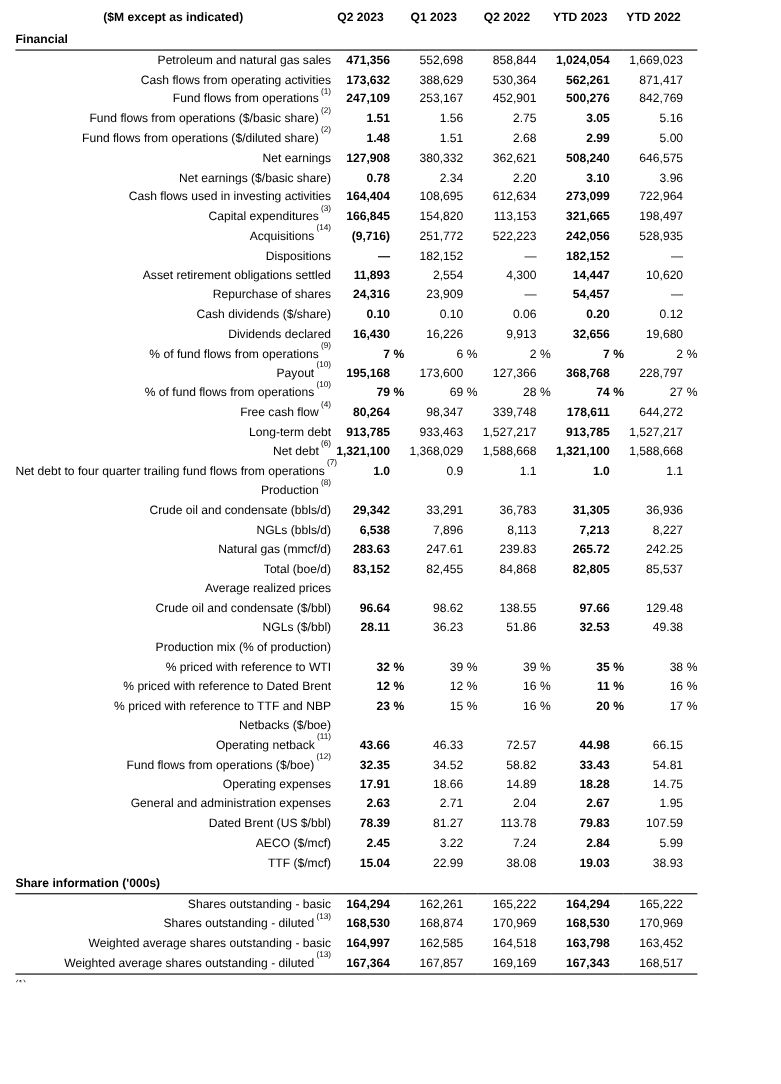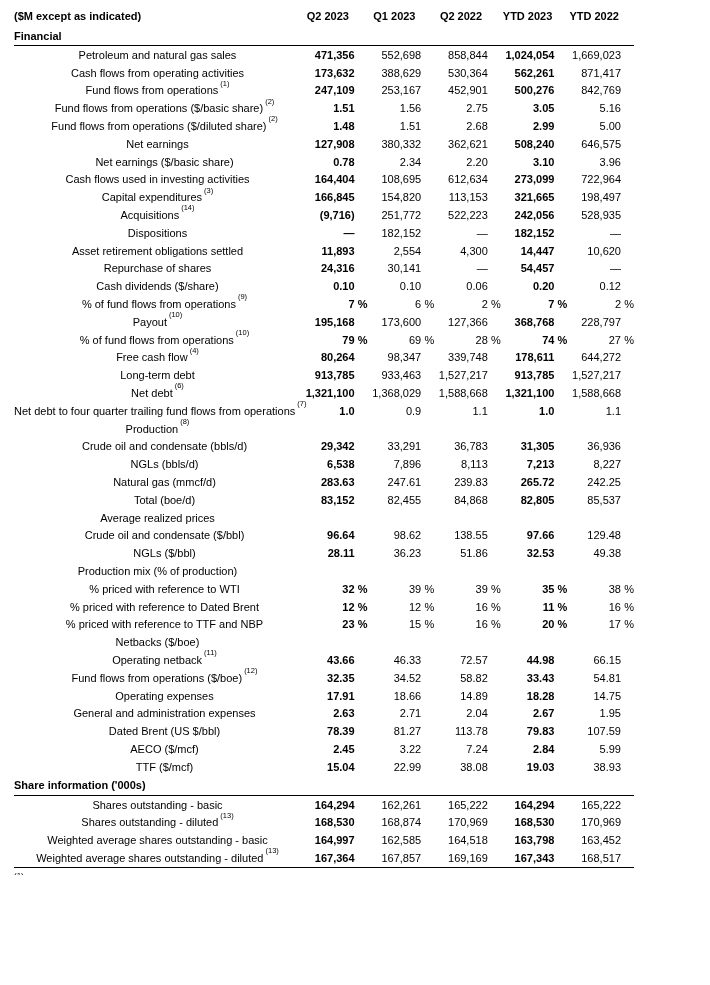--- a/index.html
+++ b/index.html
@@ -8,25 +8,25 @@
     background: #ffffff; color: #000000;
     font-family: "Liberation Sans", sans-serif;
     font-size: 11px;
     -webkit-font-smoothing: antialiased;
   }
   .page { padding: 5px 0 0 14px; }
 
   table { border-collapse: collapse; table-layout: fixed; width: 620px; }
 
   thead th { padding: 0; height: 21px; vertical-align: middle; font-weight: bold; font-size: 11px; }
-  th.lbl { width: 287px; text-align: left; }
+  th.lbl { width: 287px; text-align: center; }
   th.num { width: 66.6px; white-space: nowrap; }
 
   tbody td { padding: 0; height: 17.8px; vertical-align: middle; }
-  td.lbl { text-align: center; white-space: nowrap; overflow: visible; }
+  td.lbl { text-align: right; white-space: nowrap; overflow: visible; }
   td.lbl.ind { padding-left: 14px; }
   td.num { text-align: right; white-space: nowrap; }
   td.num.b { font-weight: bold; }
 
   .sfx { display: inline-block; width: 13px; text-align: right; }
 
   sup.fn { font-size: 7.5px; line-height: 0; position: relative; top: -4px; margin-left: 2px; }
 
   tr.section td {
     font-weight: bold; height: 19px;
@@ -151,34 +151,42 @@
           <td class="lbl"><span>Asset retirement obligations settled</span></td>
           <td class="num b"><span class="v">11,893</span><span class="sfx"></span></td>
           <td class="num"><span class="v">2,554</span><span class="sfx"></span></td>
           <td class="num"><span class="v">4,300</span><span class="sfx"></span></td>
           <td class="num b"><span class="v">14,447</span><span class="sfx"></span></td>
           <td class="num"><span class="v">10,620</span><span class="sfx"></span></td>
         </tr>
         <tr>
           <td class="lbl"><span>Repurchase of shares</span></td>
           <td class="num b"><span class="v">24,316</span><span class="sfx"></span></td>
-          <td class="num"><span class="v">30,141</span><span class="sfx"></span></td>
+          <td class="num"><span class="v">23,909</span><span class="sfx"></span></td>
           <td class="num"><span class="v">—</span><span class="sfx"></span></td>
           <td class="num b"><span class="v">54,457</span><span class="sfx"></span></td>
           <td class="num"><span class="v">—</span><span class="sfx"></span></td>
         </tr>
         <tr>
           <td class="lbl"><span>Cash dividends ($/share)</span></td>
           <td class="num b"><span class="v">0.10</span><span class="sfx"></span></td>
           <td class="num"><span class="v">0.10</span><span class="sfx"></span></td>
           <td class="num"><span class="v">0.06</span><span class="sfx"></span></td>
           <td class="num b"><span class="v">0.20</span><span class="sfx"></span></td>
           <td class="num"><span class="v">0.12</span><span class="sfx"></span></td>
         </tr>
         <tr>
+          <td class="lbl"><span>Dividends declared</span></td>
+          <td class="num b"><span class="v">16,430</span><span class="sfx"></span></td>
+          <td class="num"><span class="v">16,226</span><span class="sfx"></span></td>
+          <td class="num"><span class="v">9,913</span><span class="sfx"></span></td>
+          <td class="num b"><span class="v">32,656</span><span class="sfx"></span></td>
+          <td class="num"><span class="v">19,680</span><span class="sfx"></span></td>
+        </tr>
+        <tr>
           <td class="lbl ind"><span>% of fund flows from operations</span><sup class="fn">(9)</sup></td>
           <td class="num b"><span class="v">7</span><span class="sfx">%</span></td>
           <td class="num"><span class="v">6</span><span class="sfx">%</span></td>
           <td class="num"><span class="v">2</span><span class="sfx">%</span></td>
           <td class="num b"><span class="v">7</span><span class="sfx">%</span></td>
           <td class="num"><span class="v">2</span><span class="sfx">%</span></td>
         </tr>
         <tr>
           <td class="lbl"><span>Payout</span><sup class="fn">(10)</sup></td>
           <td class="num b"><span class="v">195,168</span><span class="sfx"></span></td>

